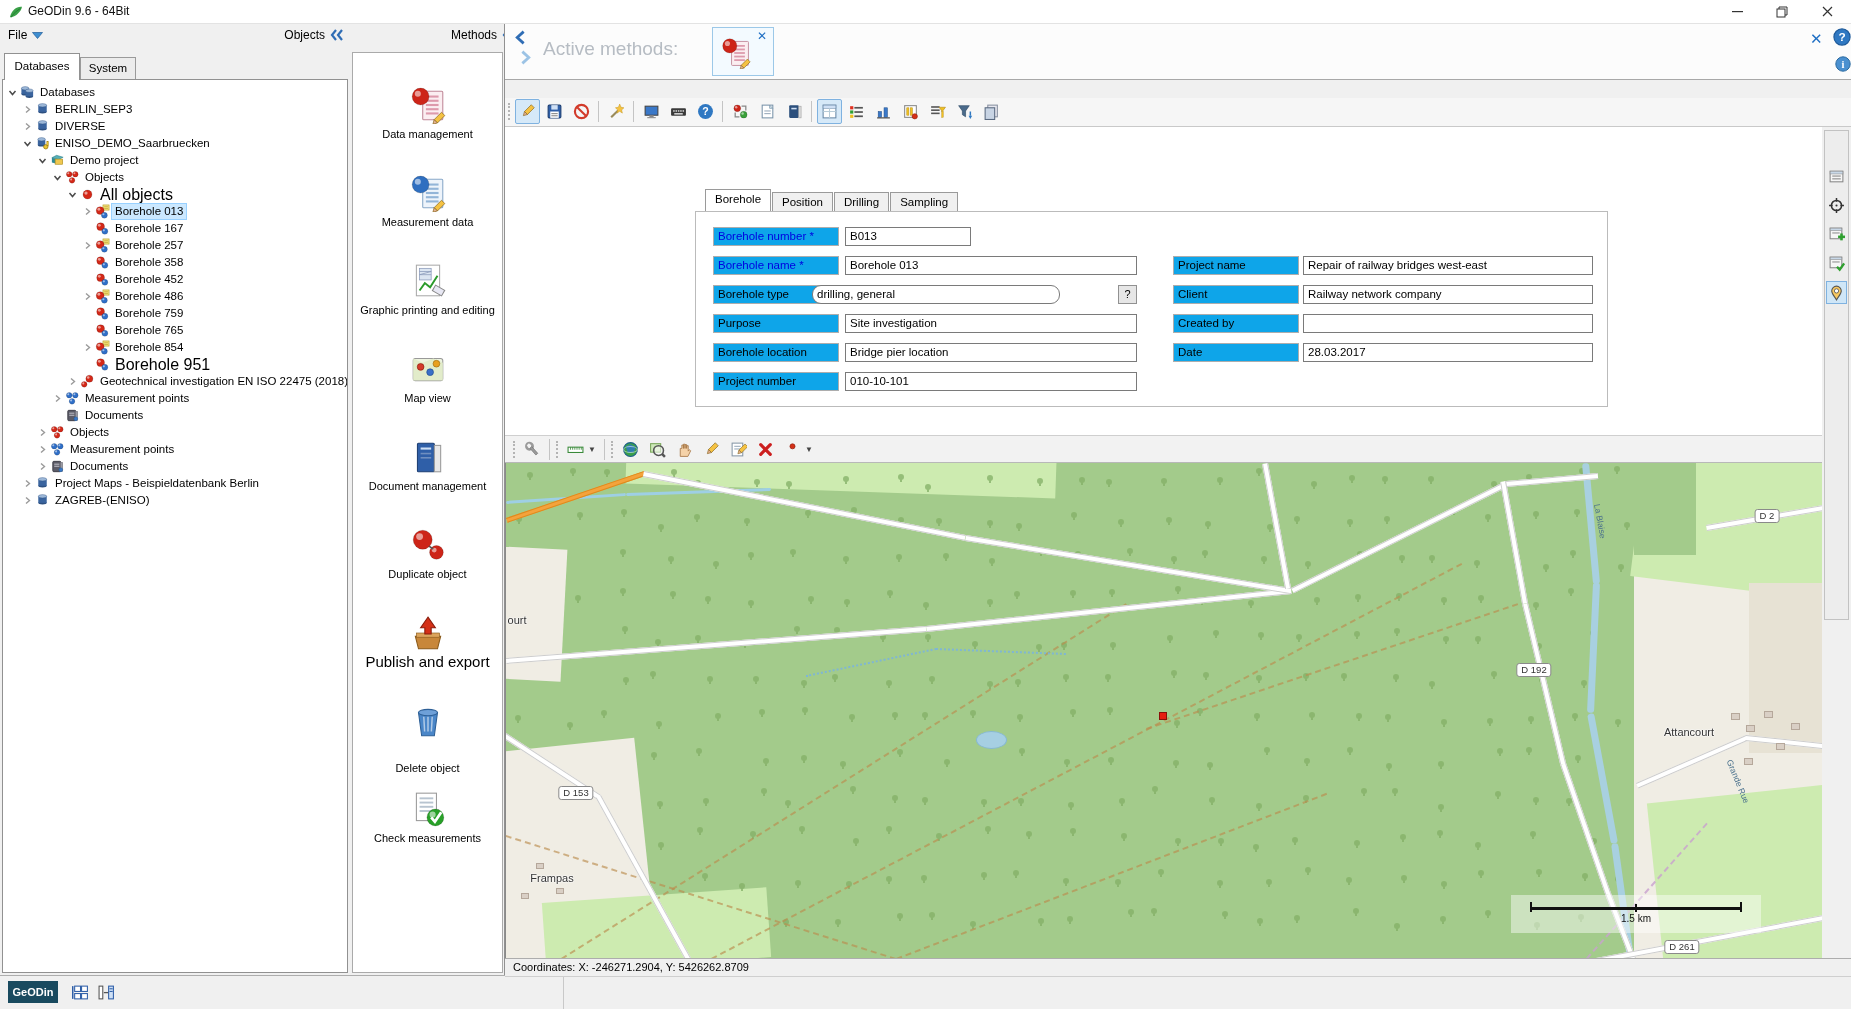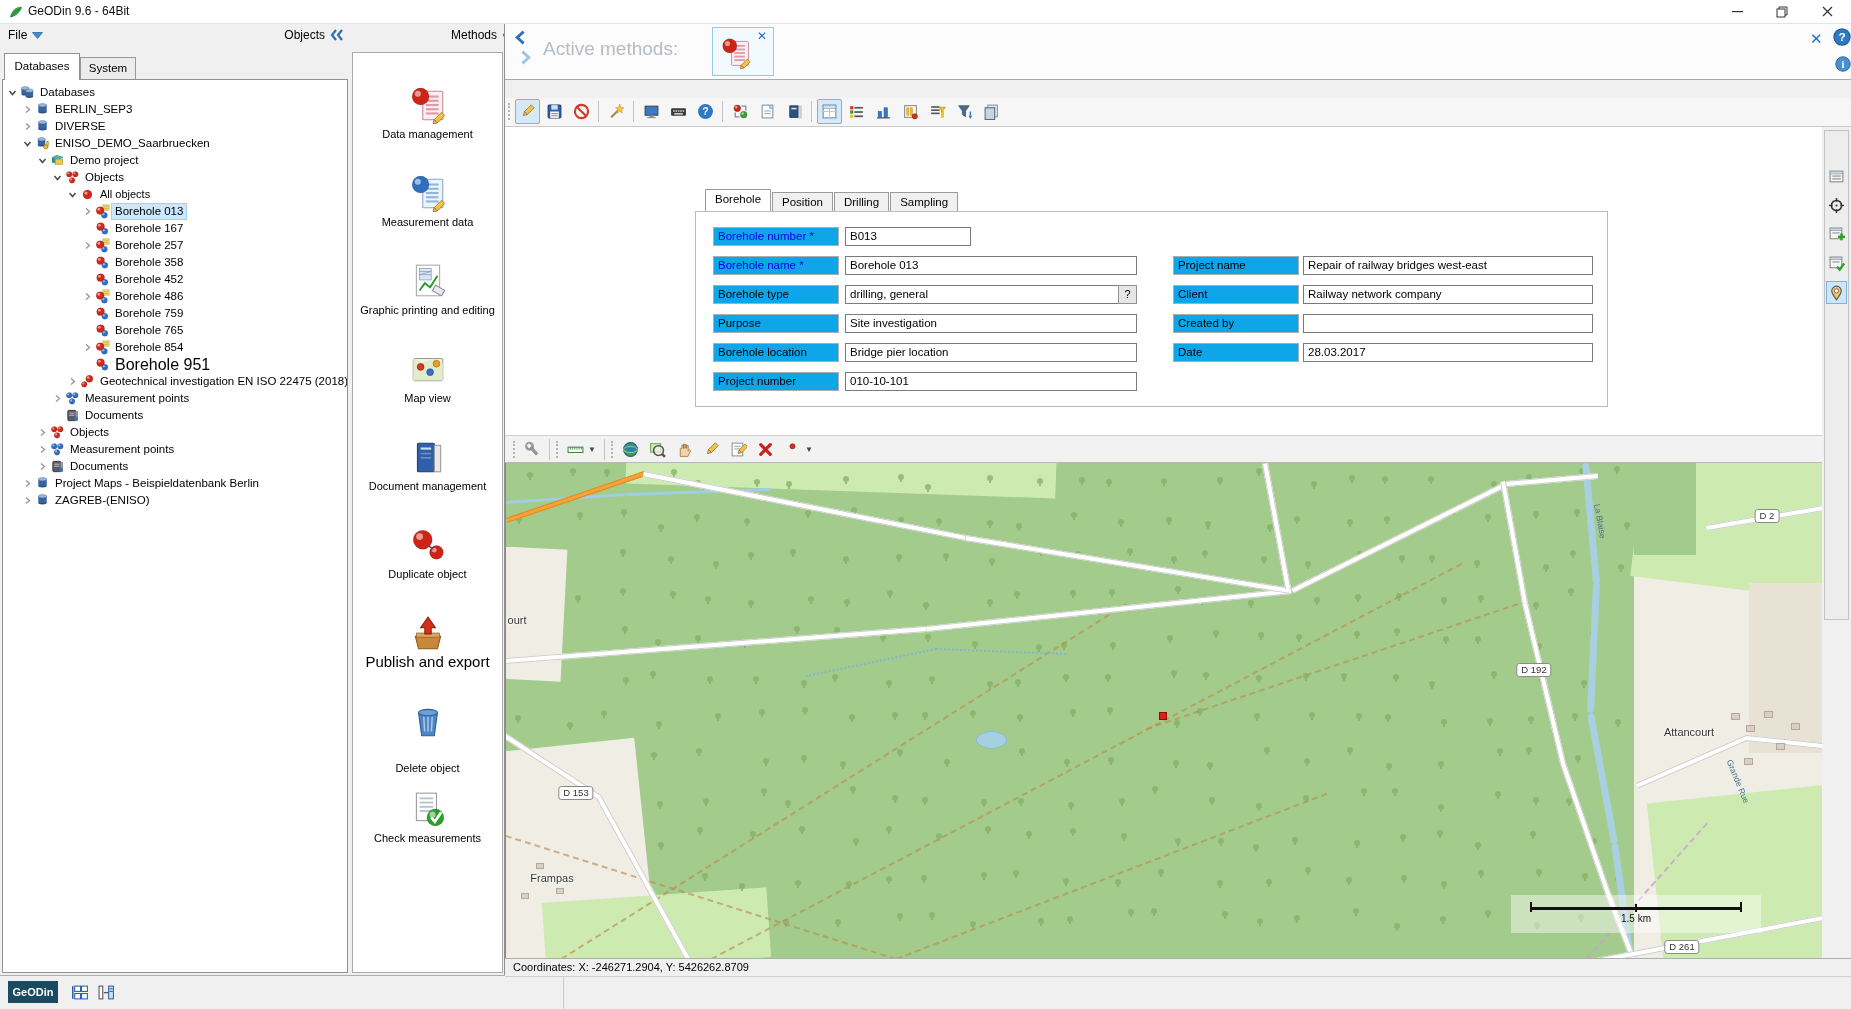--- a/index.html
+++ b/index.html
@@ -234,21 +234,21 @@
           <svg width="11" height="11" viewBox="0 0 11 11">
             <polyline points="2.5,4 5.5,7.5 8.5,4" fill="none" stroke="#4a4a4a" stroke-width="1.5"></polyline>
           </svg>
         </div>
         <div style="position: absolute; left: 77px; top: 1px; width: 15px; height: 15px;">
           <svg width="15" height="15" viewBox="0 0 16 16">
             <circle cx="8" cy="8" r="4.8" fill="#d42818" stroke="#00000040" stroke-width="0.6"></circle>
             <circle cx="6.416" cy="6.416" r="1.728" fill="#ffffff" opacity="0.55"></circle>
           </svg>
         </div>
-        <div style="position: absolute; left: 94px; top: 1px; height: 15px; line-height: 15px; padding: 0px 3px; white-space: nowrap; font-size: 11px;">All objects</div>
+        <div style="position: absolute; left: 94px; top: 1px; height: 15px; line-height: 15px; padding: 0px 3px; white-space: nowrap; font-size: 16px;">All objects</div>
       </div>
       <div style="position: absolute; left: 0px; top: 123px; width: 344px; height: 17px; cursor: pointer;">
         <div style="position: absolute; left: 79px; top: 3px; width: 11px; height: 11px;">
           <svg width="11" height="11" viewBox="0 0 11 11">
             <polyline points="4,2.5 7.5,5.5 4,8.5" fill="none" stroke="#9a9a9a" stroke-width="1.4"></polyline>
           </svg>
         </div>
         <div style="position: absolute; left: 92px; top: 1px; width: 15px; height: 15px;">
           <svg width="15" height="15" viewBox="0 0 16 16">
             <rect x="8.5" y="1" width="6.5" height="5.5" fill="#f4e27c" stroke="#b8a030" stroke-width="0.7"></rect>
@@ -1320,21 +1320,21 @@
           <path d="M8 15 C5.2 10.5 3.5 8.8 3.5 6.5 A4.5 4.5 0 1 1 12.5 6.5 C12.5 8.8 10.8 10.5 8 15 Z" fill="#f8c860" stroke="#555"></path>
           <circle cx="8" cy="6.5" r="2" fill="#fff" stroke="#555" stroke-width="0.8"></circle>
         </svg>
       </div>
     </div>
 <div class="flabel" style="left: 713px; top: 227px; width: 126px; color: rgb(0, 0, 224);">Borehole number *</div>
     <div class="finput" style="left: 845px; top: 227px; width: 126px;">B013</div>
     <div class="flabel" style="left: 713px; top: 256px; width: 126px; color: rgb(0, 0, 224);">Borehole name *</div>
     <div class="finput" style="left: 845px; top: 256px; width: 292px;">Borehole 013</div>
     <div class="flabel" style="left: 713px; top: 285px; width: 126px;">Borehole type</div>
-    <div class="finput" style="left: 845px; top: 285px; width: 292px;">drilling, general</div>
+    <div class="finput" style="left: 812px; top: 285px; width: 248px; border-radius: 9px;">drilling, general</div>
     <div style="position: absolute; left: 1118px; top: 285px; width: 19px; height: 19px; background: rgb(230, 230, 230); border: 1px solid rgb(145, 145, 145); text-align: center; line-height: 17px; font-size: 11px; cursor: pointer;">?</div>
     <div class="flabel" style="left: 713px; top: 314px; width: 126px;">Purpose</div>
     <div class="finput" style="left: 845px; top: 314px; width: 292px;">Site investigation</div>
     <div class="flabel" style="left: 713px; top: 343px; width: 126px;">Borehole location</div>
     <div class="finput" style="left: 845px; top: 343px; width: 292px;">Bridge pier location</div>
     <div class="flabel" style="left: 713px; top: 372px; width: 126px;">Project number</div>
     <div class="finput" style="left: 845px; top: 372px; width: 292px;">010-10-101</div>
     <div class="flabel" style="left: 1173px; top: 256px; width: 126px;">Project name</div>
     <div class="finput" style="left: 1303px; top: 256px; width: 290px;">Repair of railway bridges west-east</div>
     <div class="flabel" style="left: 1173px; top: 285px; width: 126px;">Client</div>

